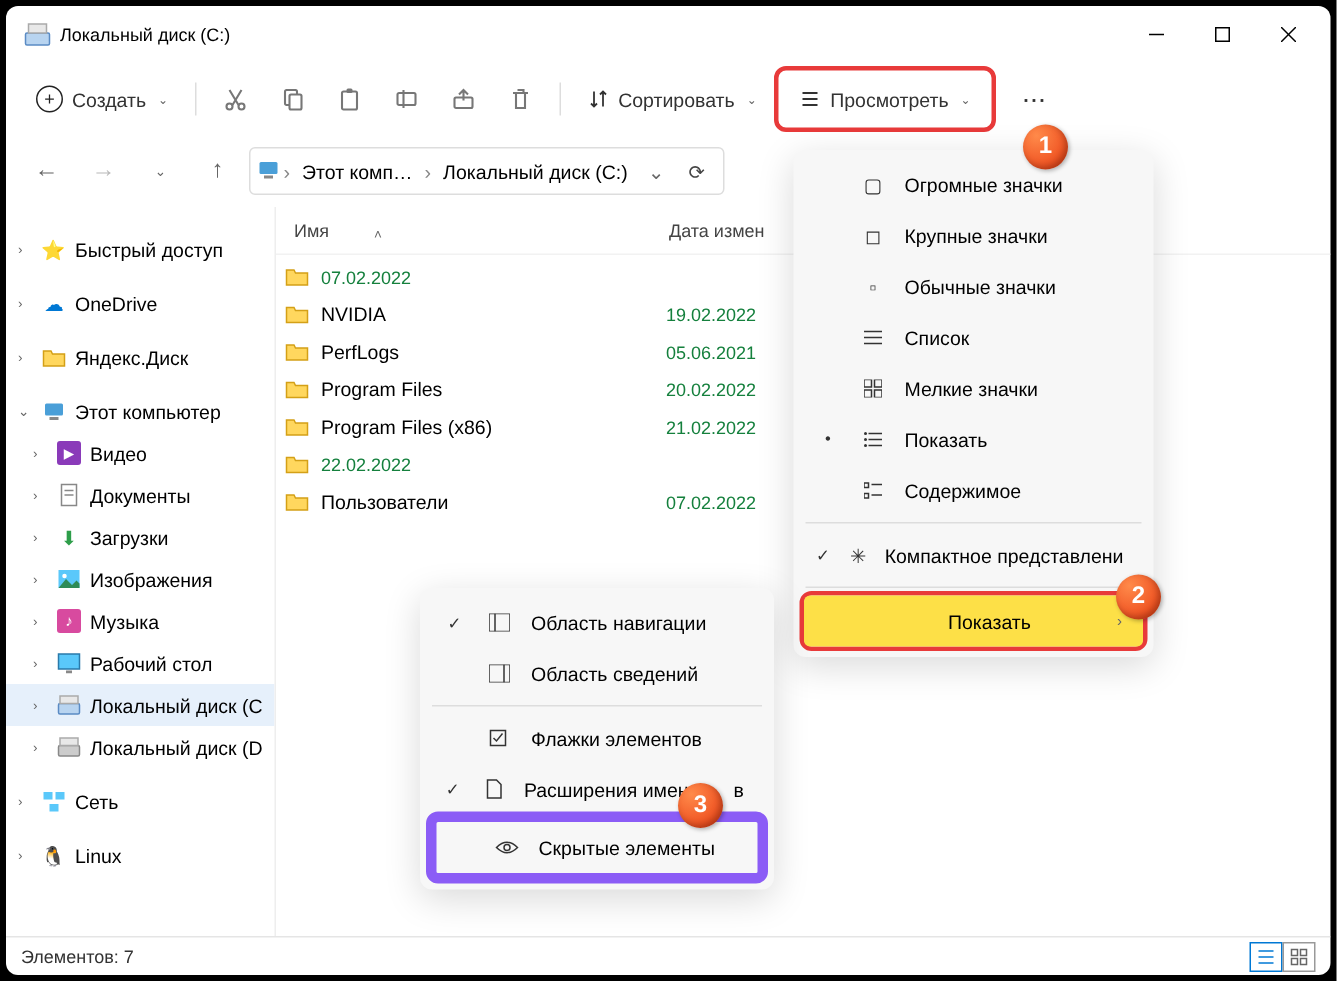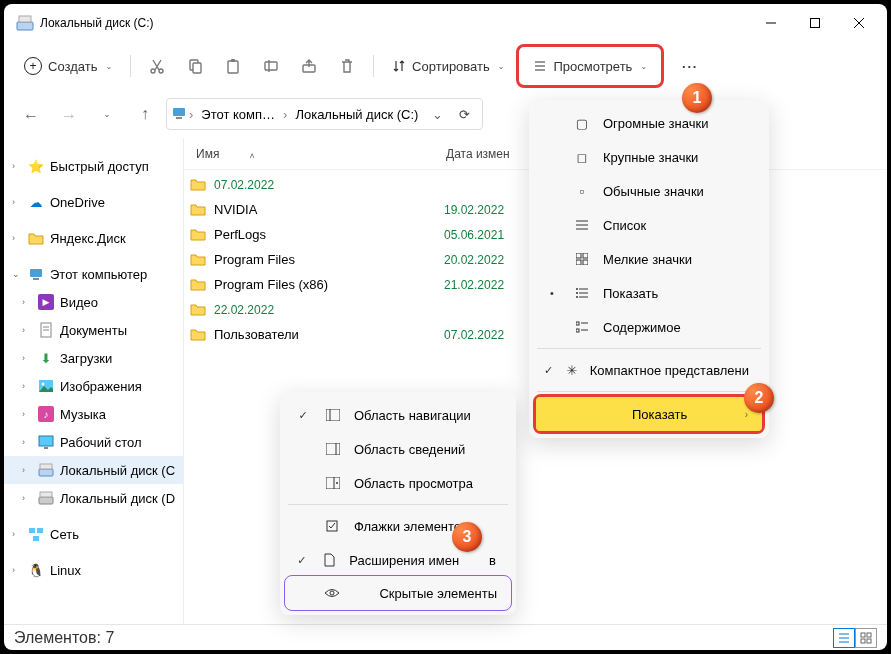--- a/index.html
+++ b/index.html
@@ -41,21 +41,21 @@
   .content { flex: 1; display: flex; flex-direction: column; }
   .cols { display: flex; height: 32px; align-items: center; font-size: 12px; color: #444; padding: 0 6px; border-bottom: 1px solid #f2f2f2;}
   .cols .col-name { width: 250px; padding-left: 6px; display:flex; align-items:flex-end;}
   .cols .col-date { flex: 1; padding-left: 6px; }
   .filelist { flex: 1; padding: 2px 0;}
   .row { height: 25px; display: flex; align-items: center; font-size: 13px; padding: 0 6px; }
   .row .ic { width: 18px; height: 16px; margin-right: 6px; }
   .row .name { width: 230px; }
   .row .date { color: #15803d; font-size: 12px;}
   
-  .footer { height: 26px; border-top: 1px solid #e5e5e5; display: flex; align-items: center; padding: 0 10px; font-size: 16px; color: #333;}
+  .footer { height: 26px; border-top: 1px solid #e5e5e5; display: flex; align-items: center; padding: 0 10px; font-size: 12px; color: #333;}
   .footer .viewicons { margin-left: auto; display:flex; gap:0;}
   .footer .vi { width:22px; height:20px; display:flex; align-items:center; justify-content:center; border:1px solid #999;}
   .footer .vi.active { border-color:#0078d4; color:#0078d4;}
   
   
   .menu { position: absolute; background: #f7f7f7; border-radius: 8px; box-shadow: 0 6px 24px rgba(0,0,0,0.15); padding: 6px; font-size: 13px; }
   .menu-item { height: 34px; display: flex; align-items: center; gap: 12px; padding: 0 14px 0 8px; border-radius: 4px; }
   .menu-item:hover, .menu-item.sel { background: #fde047; padding-left: 36px; }
   .menu-item .chk { width: 18px; display:flex; justify-content:center; color:#333; font-size:11px;}
   .menu-item .mic { width: 18px; display:flex; justify-content:center; color:#333;}
@@ -65,21 +65,21 @@
   
   .view-menu { top: 96px; left: 525px; width: 240px; }
   .sub-menu { top: 388px; left: 276px; width: 236px; }
   
   .badge { width: 30px; height: 30px; border-radius: 50%; background: radial-gradient(circle at 30% 25%, #ff8a4a, #e83a10); color: #fff; font-weight: bold; font-size: 16px; display: flex; align-items: center; justify-content: center; position: absolute; box-shadow: inset -2px -2px 4px rgba(0,0,0,0.25), 1px 1px 3px rgba(0,0,0,.3);}
   .badge1 { top: 79px; right: 175px; }
   .badge2 { top: 379px; right: 113px; }
   .badge3 { top: 518px; left: 448px; }
   
   .show-item-box { border: 3px solid #e83a3a; border-radius: 8px; margin: -2px; }
-  .hidden-item-box { border: 1px solid #8b5cf6; border-radius: 8px; margin: -2px; text-align: right; }
+  .hidden-item-box { border: 7px solid #8b5cf6; border-radius: 8px; margin: -2px; }
   
   .folder-ic { width:16px; height:14px; }
   .chev-down { font-size: 8px; color:#666; margin-left: 2px;}
   .sort-arrow { font-size:9px; color:#666; margin-left: 30px;}
 </style>
 </head>
 <body>
 
 <div class="window">
 
@@ -486,31 +486,20 @@
     <div class="menu-item">
         <span class="chk"></span>
         <span class="mic">
           <svg width="14" height="12" viewBox="0 0 14 12">
             <rect x="0" y="0" width="14" height="12" fill="none" stroke="#333"></rect>
             <line x1="10" y1="0" x2="10" y2="12" stroke="#333"></line>
           </svg>
         </span>
         <span class="lbl">Область сведений</span>
       </div>
-    <div class="menu-item">
-        <span class="chk"></span>
-        <span class="mic">
-          <svg width="14" height="12" viewBox="0 0 14 12">
-            <rect x="0" y="0" width="14" height="12" fill="none" stroke="#333"></rect>
-            <line x1="8" y1="0" x2="8" y2="12" stroke="#333"></line>
-            <circle cx="11" cy="6" r="1" fill="#333"></circle>
-          </svg>
-        </span>
-        <span class="lbl">Область просмотра</span>
-      </div>
     <hr>
     <div class="menu-item">
         <span class="chk"></span>
         <span class="mic">
           <svg width="14" height="12" viewBox="0 0 14 12">
             <rect x="1" y="1" width="10" height="10" fill="none" stroke="#333"></rect>
             <path d="M3 6 L5 8 L9 3" fill="none" stroke="#333"></path>
           </svg>
         </span>
         <span class="lbl">Флажки элементов</span>

